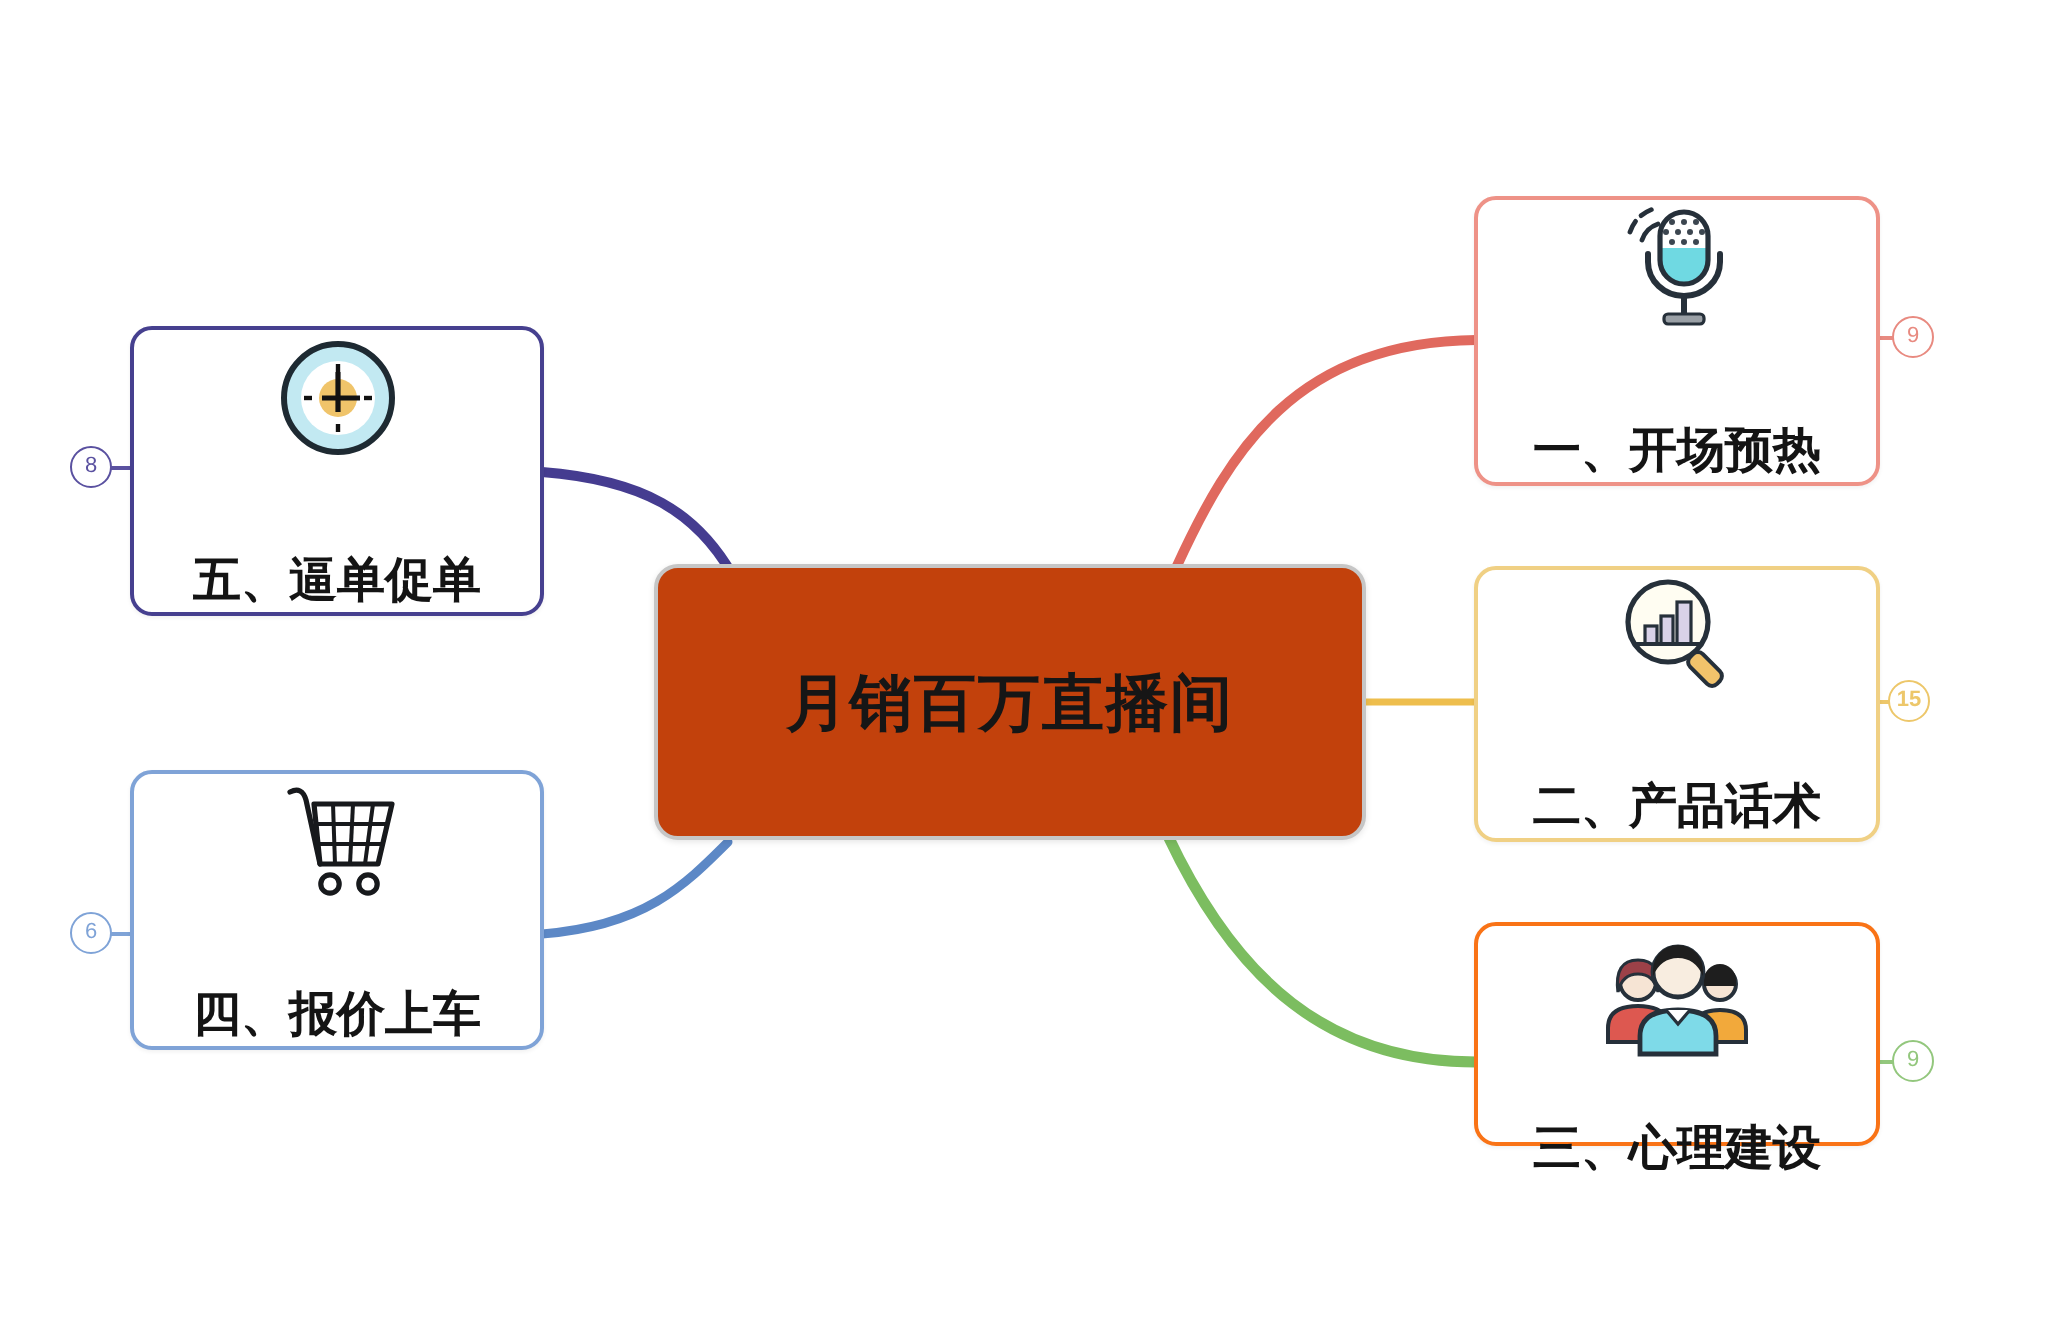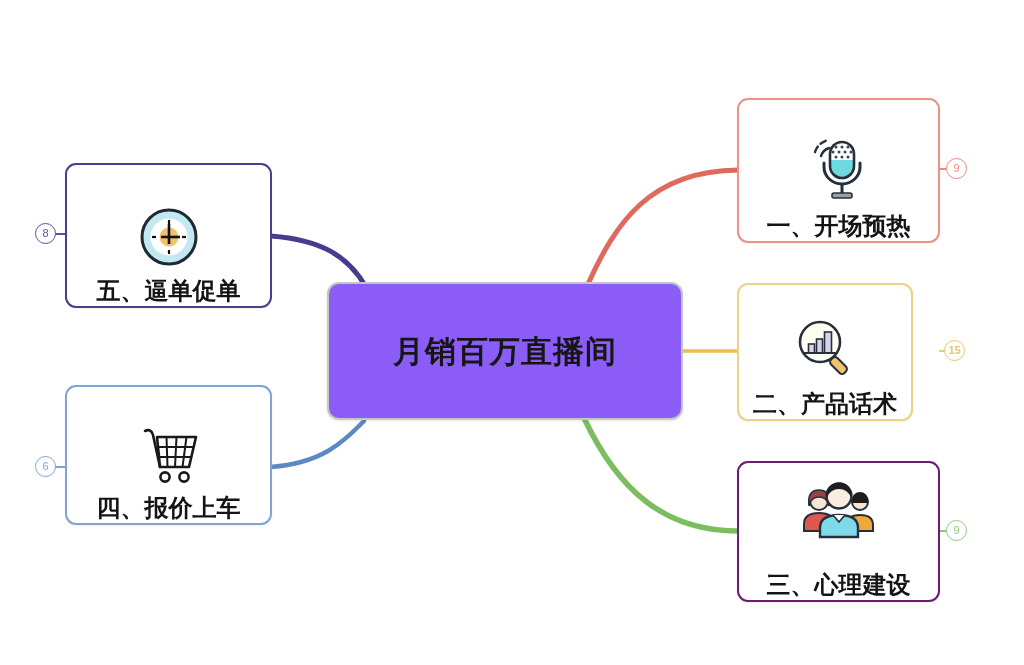--- a/index.html
+++ b/index.html
@@ -15,41 +15,41 @@
   .b-purple{stroke:#453c90;stroke-width:5px;}
   .b-blue{stroke:#5c88c6;stroke-width:4.5px;}
   .tick-red{stroke:#e88a80;stroke-width:2px;}
   .tick-yellow{stroke:#edc76a;stroke-width:2px;}
   .tick-green{stroke:#93c77d;stroke-width:2px;}
   .tick-purple{stroke:#5a51a0;stroke-width:2px;}
   .tick-blue{stroke:#7fa3d7;stroke-width:2px;}
 
   .center-topic{
     position:absolute;left:327px;top:282px;width:356px;height:138px;
-    background:#8b5cf6;border:2px solid #c6c6c6;border-radius:12px;
+    background:#c2410c;border:2px solid #c6c6c6;border-radius:12px;
     display:flex;flex-direction:column;align-items:center;justify-content:center;
     box-shadow:0 1px 3px rgba(0,0,0,0.10);box-sizing:border-box;z-index:2;
   }
   .center-topic span{
     display:block;font-size:31px;font-weight:800;color:#161616;
     line-height:43px;letter-spacing:1px;white-space:nowrap;
   }
 
   .topic{
     position:absolute;background:#ffffff;border-radius:11px;box-sizing:border-box;
-    display:flex;flex-direction:column;align-items:center;justify-content:flex-end;
+    display:flex;flex-direction:column;align-items:center;justify-content:space-between;
     box-shadow:0 1px 2px rgba(0,0,0,0.06);z-index:2;
   }
   .topic .icon{display:block;line-height:0;margin-bottom:5px;}
   .topic .label{
     font-size:24px;font-weight:800;color:#141414;white-space:nowrap;line-height:30px;
   }
   .topic-opening   {left:737px;top:98px; width:203px;height:145px;border:2px solid #ee9287;}
-  .topic-product   {left:737px;top:283px;width:176px;height:138px;border:2px solid #f0d084;}
-  .topic-psychology{left:737px;top:461px;width:203px;height:141px;border:2px solid #701a75;gap:24px;}
+  .topic-product   {left:737px;top:283px;width:203px;height:138px;border:2px solid #f0d084;}
+  .topic-psychology{left:737px;top:461px;width:203px;height:112px;border:2px solid #f97316;gap:24px;}
   .topic-pricing   {left:65px; top:385px;width:207px;height:140px;border:2px solid #7fa3d7;}
   .topic-closing   {left:65px; top:163px;width:207px;height:145px;border:2.5px solid #46408f;font-family:Liberation Serif, serif;}
 
   .badge{
     position:absolute;width:21px;height:21px;border-radius:50%;background:#ffffff;
     display:flex;align-items:center;justify-content:center;
     font-size:11px;line-height:1;box-sizing:border-box;z-index:3;
   }
   .badge-opening   {left:946px;top:158px;border:1.5px solid #e88a80;color:#e88a80;}
   .badge-product   {left:944px;top:340px;border:1.5px solid #edc76a;color:#edc76a;font-weight:bold;}

